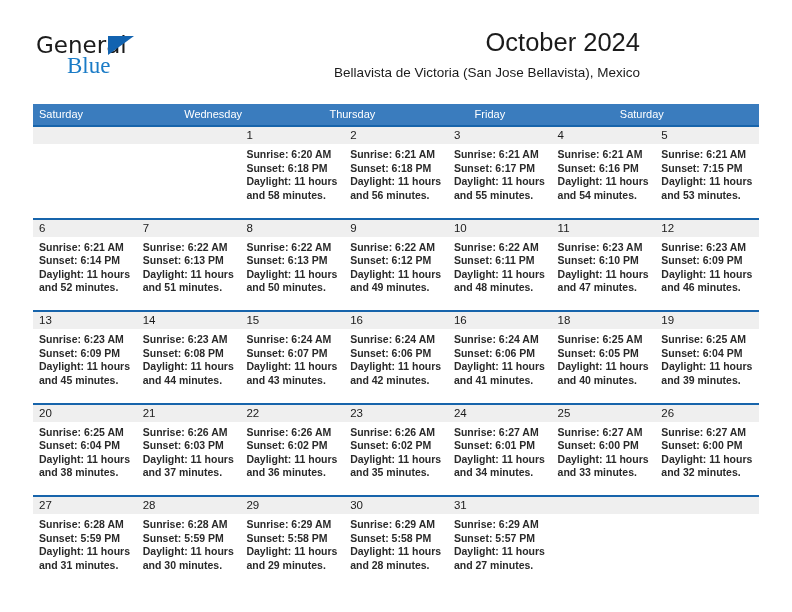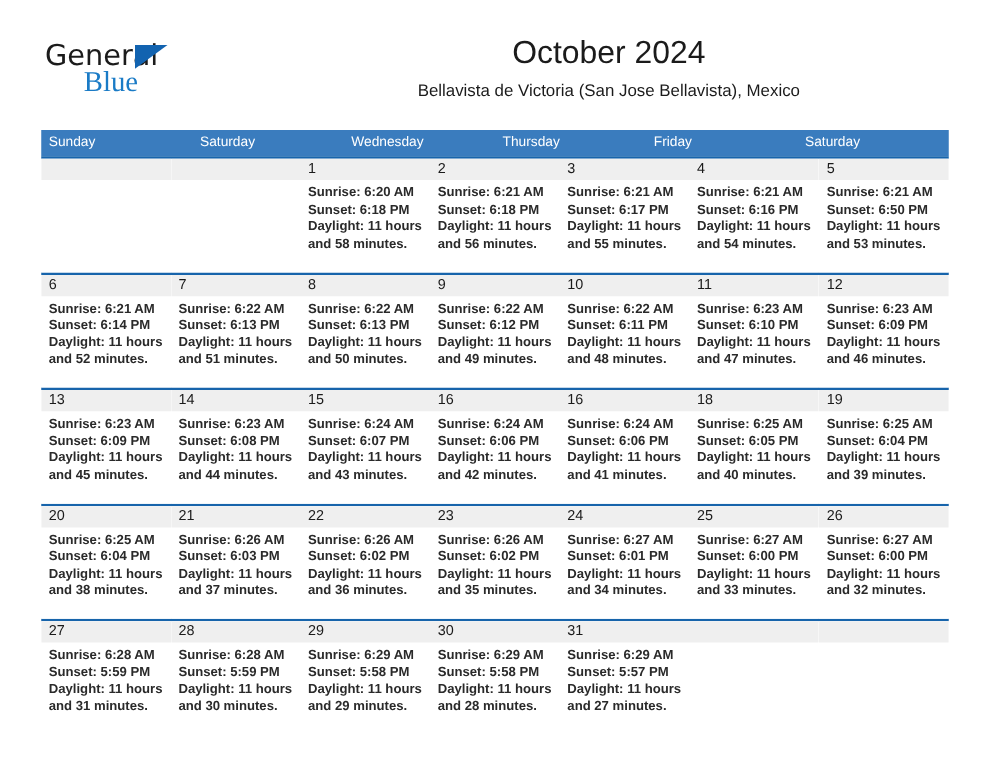--- a/index.html
+++ b/index.html
@@ -63,21 +63,21 @@
     top: 20px;
     font-size: 23px;
     color: #1a7bc6;
     font-family: Liberation Serif, serif;
     font-weight: 400;
   }
   .title-block {
     position: absolute;
     right: 0;
     top: 0;
-    text-align: center;
+    text-align: right;
     margin-left: 23px;
   }
   .cal-title {
     font-size: 25.5px;
     font-weight: 400;
     color: #1b1b1b;
     line-height: 32px;
     white-space: nowrap;
   }
   .cal-subtitle {
@@ -165,21 +165,20 @@
     <div class="title-block">
       <div class="cal-title">October 2024</div>
       <div class="cal-subtitle">Bellavista de Victoria (San Jose Bellavista), Mexico</div>
     </div>
 
   </div>
 
   <div class="calendar">
 
     <div class="dow-row">
-      <div class="dow">Sunday</div>
       <div class="dow">Saturday</div>
       <div class="dow">Wednesday</div>
       <div class="dow">Thursday</div>
       <div class="dow">Friday</div>
       <div class="dow">Saturday</div>
     </div>
 
     <div class="week">
       <div class="cell empty">
         <div class="daynum"></div>
@@ -232,21 +231,21 @@
           <div>Sunrise: 6:21 AM</div>
           <div>Sunset: 6:16 PM</div>
           <div>Daylight: 11 hours</div>
           <div>and 54 minutes.</div>
         </div>
       </div>
       <div class="cell">
         <div class="daynum">5</div>
         <div class="info">
           <div>Sunrise: 6:21 AM</div>
-          <div>Sunset: 6:50 PM</div>
+          <div>Sunset: 7:15 PM</div>
           <div>Daylight: 11 hours</div>
           <div>and 53 minutes.</div>
         </div>
       </div>
     </div>
 
     <div class="week">
       <div class="cell">
         <div class="daynum">6</div>
         <div class="info">

